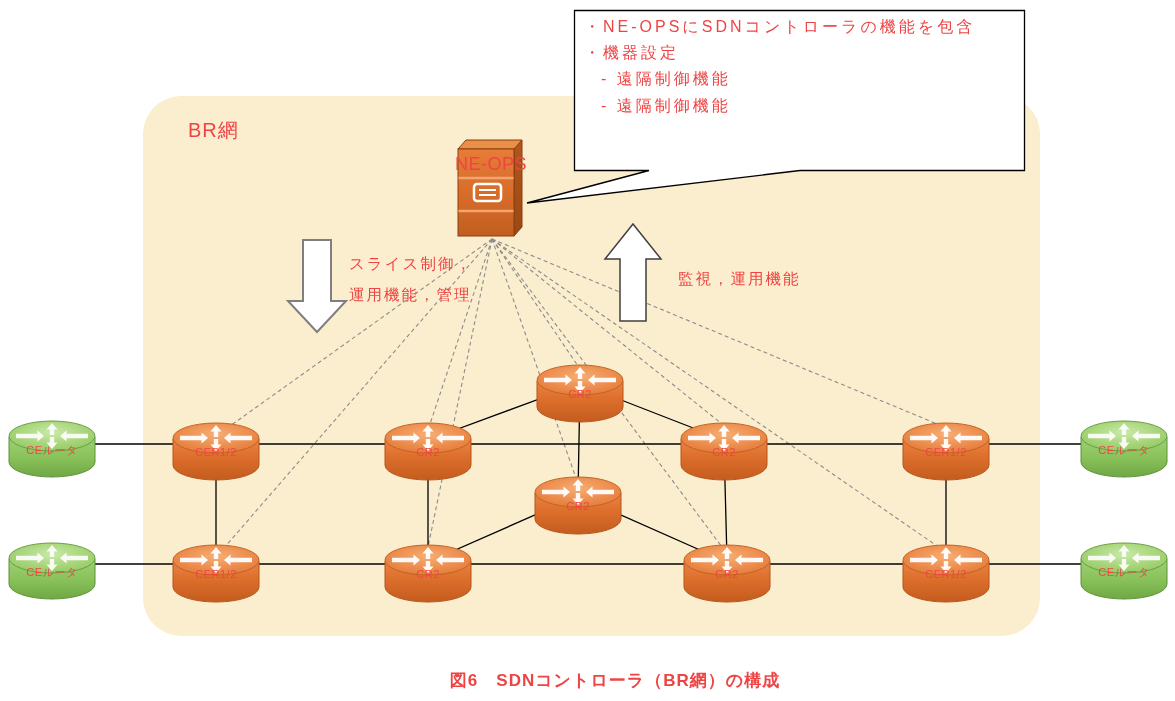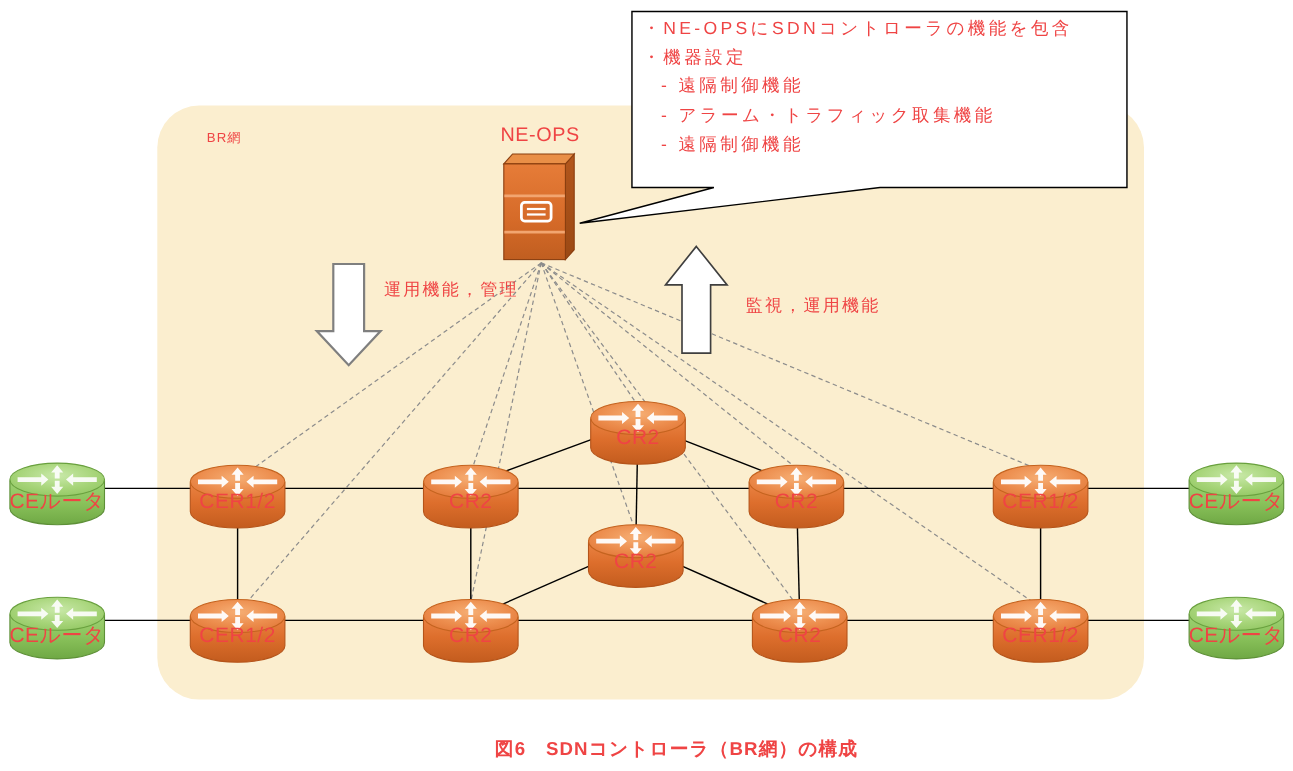--- a/index.html
+++ b/index.html
@@ -2,23 +2,23 @@
 <html><head>
 <meta charset="utf-8">
 <style>
   html,body{margin:0;padding:0;background:#fff;}
   #stage{
     position:relative;width:1175px;height:701px;background:#ffffff;overflow:hidden;
     font-family:"Liberation Sans","DejaVu Sans",sans-serif;color:#000;
   }
   #diagram{position:absolute;left:0;top:0;}
   .txt{position:absolute;white-space:nowrap;color:#ef4444;}
-  .node-label{transform:translateX(-50%);font-size:19px;letter-spacing:0.5px;text-align:center;}
-  .zone-label{font-size:12px;letter-spacing:1px;}
-  .controller-label{transform:translateX(-50%);font-size:18px;letter-spacing:0.5px;}
+  .node-label{transform:translateX(-50%);font-size:11px;letter-spacing:0.5px;text-align:center;}
+  .zone-label{font-size:20px;letter-spacing:1px;}
+  .controller-label{transform:translateX(-50%);font-size:18px;letter-spacing:0.5px;margin-top:42px;}
   .flow-label{font-size:15.5px;letter-spacing:2px;line-height:31px;}
   .callout-text{left:584px;top:14px;}
   .callout-line{font-size:16px;letter-spacing:3px;line-height:26.2px;height:26.2px;}
   .callout-line.indent{padding-left:17px;}
   .caption{transform:translateX(-50%);font-size:17px;font-weight:bold;letter-spacing:1px;padding-left:16px;}
 </style>
 </head>
 <body>
 
 <div id="stage">
@@ -170,25 +170,25 @@
   </svg>
 
   <div class="txt zone-label" style="left:188px;top:117px">BR網</div>
 
   <div class="txt controller-label" style="left:491px;top:112px">NE-OPS</div>
 
   <div class="txt callout-text">
     <div class="callout-line">・NE-OPSにSDNコントローラの機能を包含</div>
     <div class="callout-line">・機器設定</div>
     <div class="callout-line indent">- 遠隔制御機能</div>
-    <div class="callout-line indent">- アラーム・トラフィック取集機能</div>
     <div class="callout-line indent">- 遠隔制御機能</div>
   </div>
 
   <div class="txt flow-label" style="left:349px;top:248px">
+    <div>スライス制御，</div>
     <div>運用機能，管理</div>
   </div>
 
   <div class="txt flow-label" style="left:678px;top:263px">監視，運用機能</div>
 
   <div class="txt node-label" style="left:52px;top:443px">CEルータ</div>
   <div class="txt node-label" style="left:52px;top:565px">CEルータ</div>
   <div class="txt node-label" style="left:1124px;top:443px">CEルータ</div>
   <div class="txt node-label" style="left:1124px;top:565px">CEルータ</div>
 

